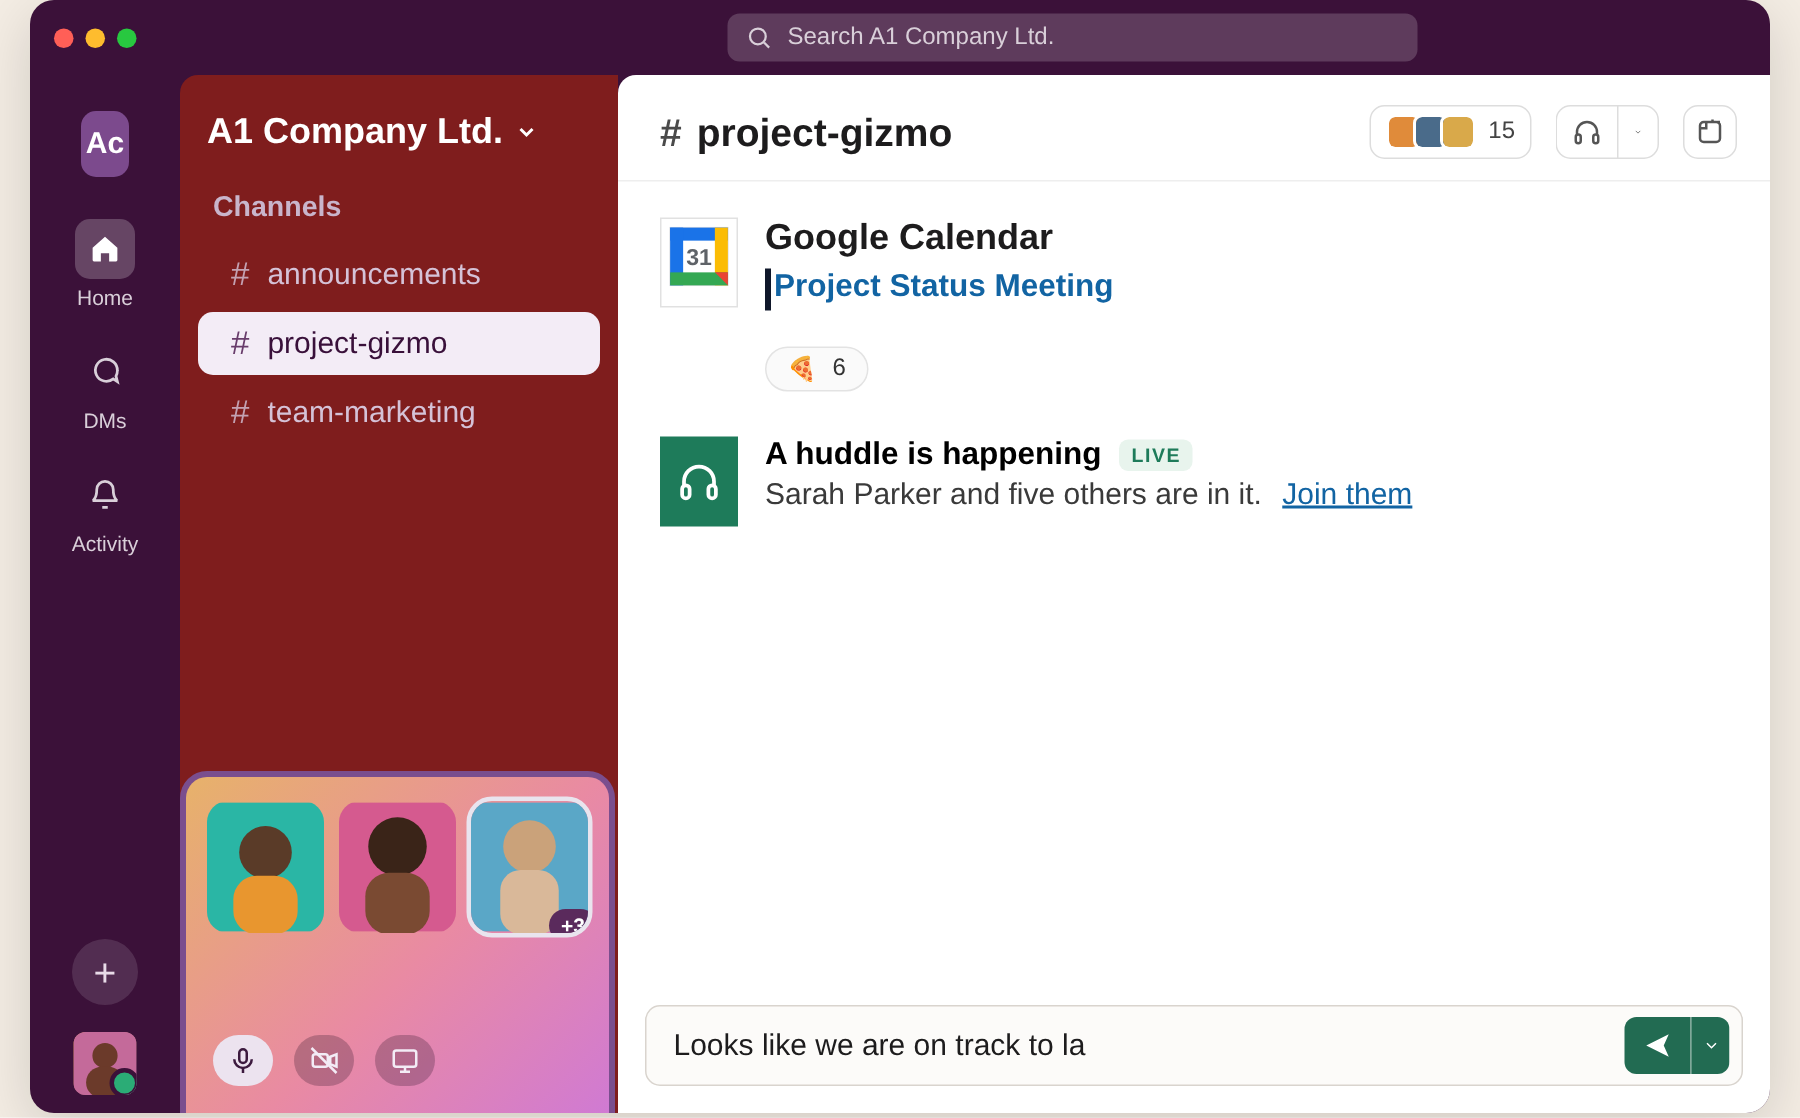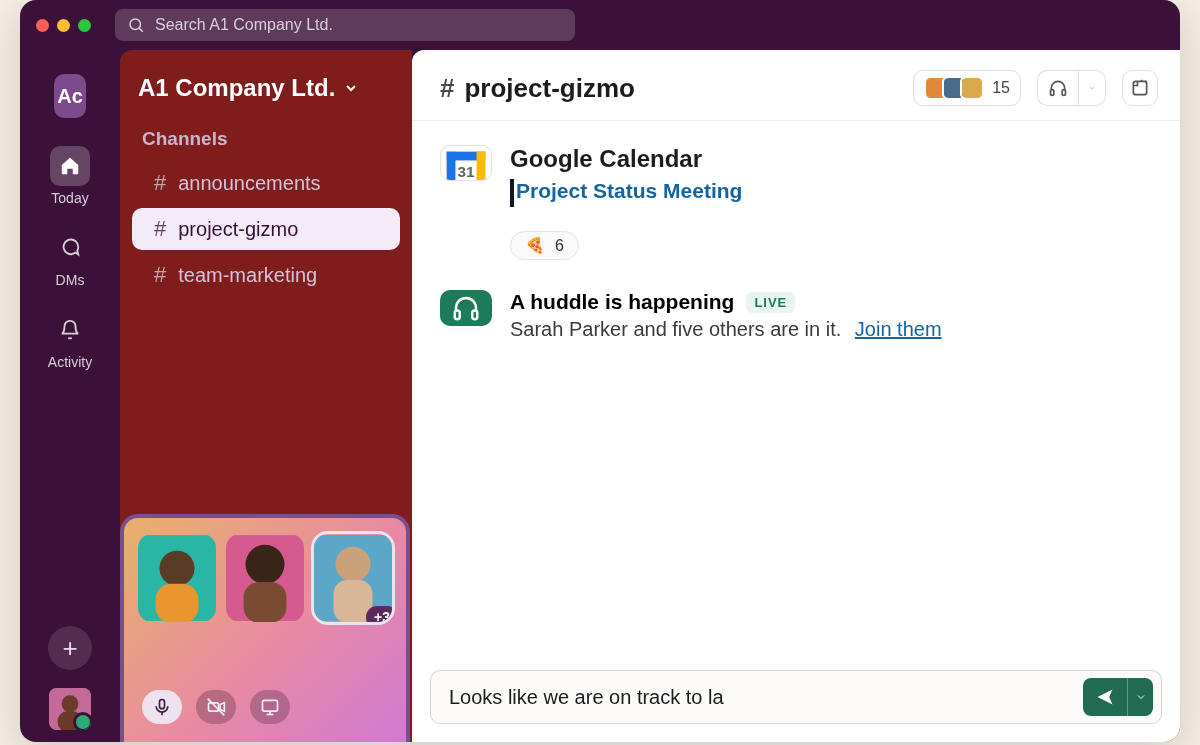--- a/index.html
+++ b/index.html
@@ -11,21 +11,21 @@
     box-shadow: 0 10px 40px rgba(0,0,0,0.15);
     display: flex; flex-direction: column;
   }
 
   
   .titlebar { height: 50px; display: flex; align-items: center; padding: 0 16px; gap: 8px; }
   .traffic { display: flex; gap: 8px; margin-right: 16px; }
   .dot { width: 13px; height: 13px; border-radius: 50%; }
   .dot.red { background:#ff5f57; } .dot.yellow{background:#febc2e;} .dot.green{background:#28c840;}
   .searchbar {
-    flex: 0 0 460px; height: 32px; background: rgba(255,255,255,0.18);
+    margin-left: 370px; flex: 0 0 460px; height: 32px; background: rgba(255,255,255,0.18);
     border-radius: 8px; display:flex; align-items:center; padding:0 12px; color:#d9cfd9;
   }
   .searchbar svg { width:18px; height:18px; stroke:#d9cfd9; fill:none; margin-right:10px;}
   .searchbar .ph { font-size:16px; color:#d9cfd9; }
 
   .body { flex:1; display:flex; }
 
   
   .rail { width: 100px; display:flex; flex-direction:column; align-items:center; padding-top:24px; gap:6px; }
   .ws-badge { width:32px; height:44px; border-radius:10px; background:#7c4a8d; color:#fff; font-weight:700; font-size:20px; display:flex;align-items:center;justify-content:center; margin-bottom:14px;}
@@ -78,21 +78,21 @@
   .avstack .a{width:24px;height:24px;border-radius:6px;margin-left:-6px;border:2px solid #fff;}
   .avstack .a:first-child{margin-left:0;}
   .hp-icon{width:20px;height:20px;stroke:#555;fill:none;}
   .square-btn{width:36px;height:36px;border:1px solid #ddd;border-radius:10px;display:flex;align-items:center;justify-content:center;cursor:pointer;}
   .split{display:flex;}
   .split .l{border-right:none;border-top-right-radius:0;border-bottom-right-radius:0;}
   .split .r{border-top-left-radius:0;border-bottom-left-radius:0;width:28px;}
 
   .messages{flex:1;padding:24px 28px 8px 28px; overflow:auto;}
   .msg{display:flex;gap:18px;margin-bottom:30px;}
-  .msg .app-ico{width:52px;height:36px;border-radius:10px;overflow:hidden;flex-shrink:0;}
+  .msg .app-ico{width:52px;height:60px;border-radius:0;overflow:hidden;flex-shrink:0;}
   .gcal{background:#fff;border:1px solid #e1e1e1;}
   .msg .content{flex:1;}
   .msg .app-name{font-weight:800;font-size:24px;color:#1d1c1d;margin-bottom:6px;}
   .attach{border-left:4px solid #0f172a;padding-left:2px;margin-bottom:20px;}
   .attach .lk{color:#1264a3;font-weight:700;font-size:21px;display:inline-block;margin-bottom:4px;}
   .attach .sub{color:#3a3a3a;font-size:20px;}
   .react{display:inline-flex;align-items:center;gap:10px;border:1px solid #e3e3e3;background:#fafafa;border-radius:999px;padding:4px 14px;font-size:16px;color:#333;cursor:pointer;margin-top:4px;}
 
   .huddle-msg .app-ico{background:#1e7b5a;display:flex;align-items:center;justify-content:center;}
   .huddle-msg svg{width:30px;height:30px;stroke:#fff;fill:none;}
@@ -139,21 +139,21 @@
 
     <div class="rail">
       <div class="ws-badge">Ac</div>
 
       <div class="rail-item active">
         <div class="ico">
             <svg viewBox="0 0 24 24" fill="#fff">
               <path d="M3 11 12 3l9 8v9a1 1 0 0 1-1 1h-5v-6H9v6H4a1 1 0 0 1-1-1z"></path>
             </svg>
           </div>
-        <span>Today</span>
+        <span>Home</span>
       </div>
       <div class="rail-item">
         <div class="ico">
             <svg viewBox="0 0 24 24" fill="none" stroke="#d9cfd9" stroke-width="2">
               <path d="M21 11a8 8 0 1 0-3 6l3 2-1-4a8 8 0 0 0 1-4z"></path>
             </svg>
           </div>
         <span>DMs</span>
       </div>
       <div class="rail-item">

